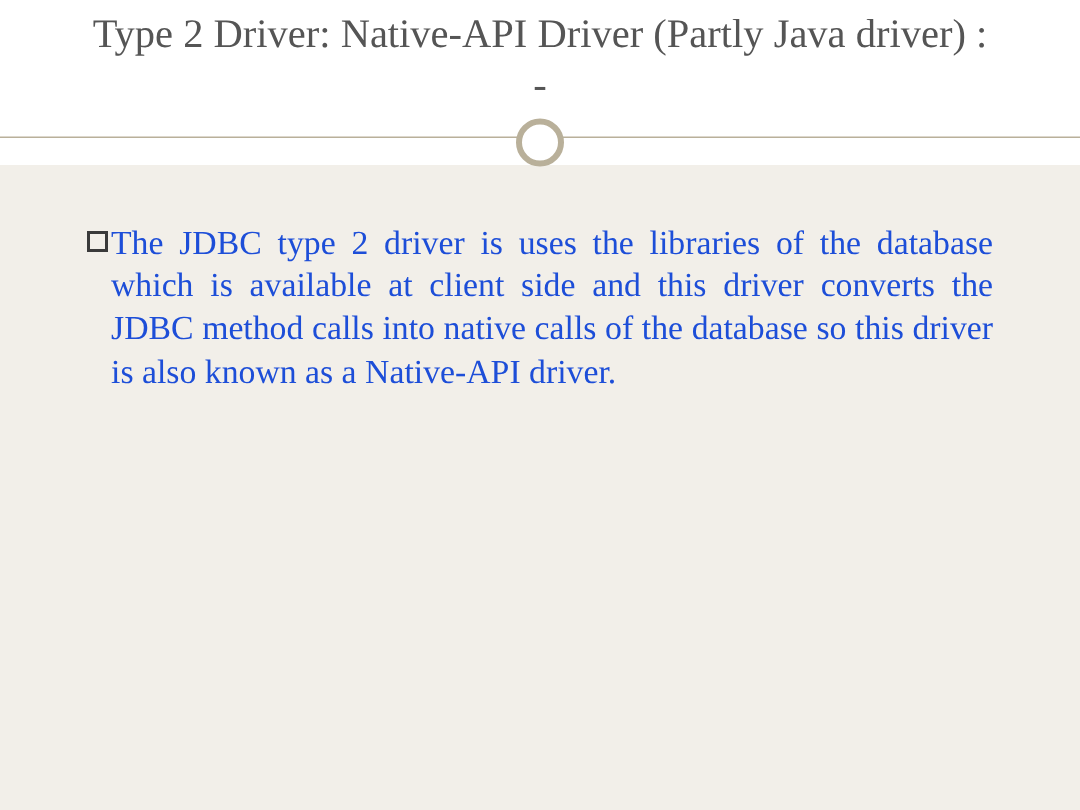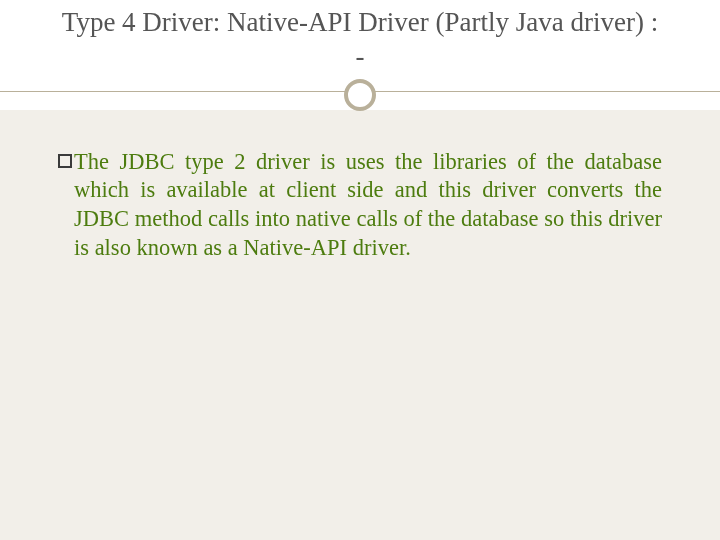--- a/index.html
+++ b/index.html
@@ -71,33 +71,33 @@
     width: 14px;
     height: 14px;
     border: 2px solid #3a3a3a;
     margin-top: 6px;
     margin-right: 2px;
     box-sizing: border-box;
   }
   .bullet-text {
     flex: 1 1 auto;
     font-size: 22.5px;
-    color: #4d7c0f;
+    color: #1d4ed8;
     line-height: 1.28;
     text-align: justify;
     text-justify: inter-word;
   }
 </style>
 </head>
 <body>
 
 <div class="slide">
 
   <div class="title-area">
-    <h1 class="title">Type 4 Driver: Native-API Driver (Partly Java driver) : -</h1>
+    <h1 class="title">Type 2 Driver: Native-API Driver (Partly Java driver) : -</h1>
   </div>
 
   <div class="divider-wrap">
     <div class="divider-line"></div>
     <div class="divider-circle"></div>
   </div>
 
   <div class="gap"></div>
 
   <div class="body-area">

